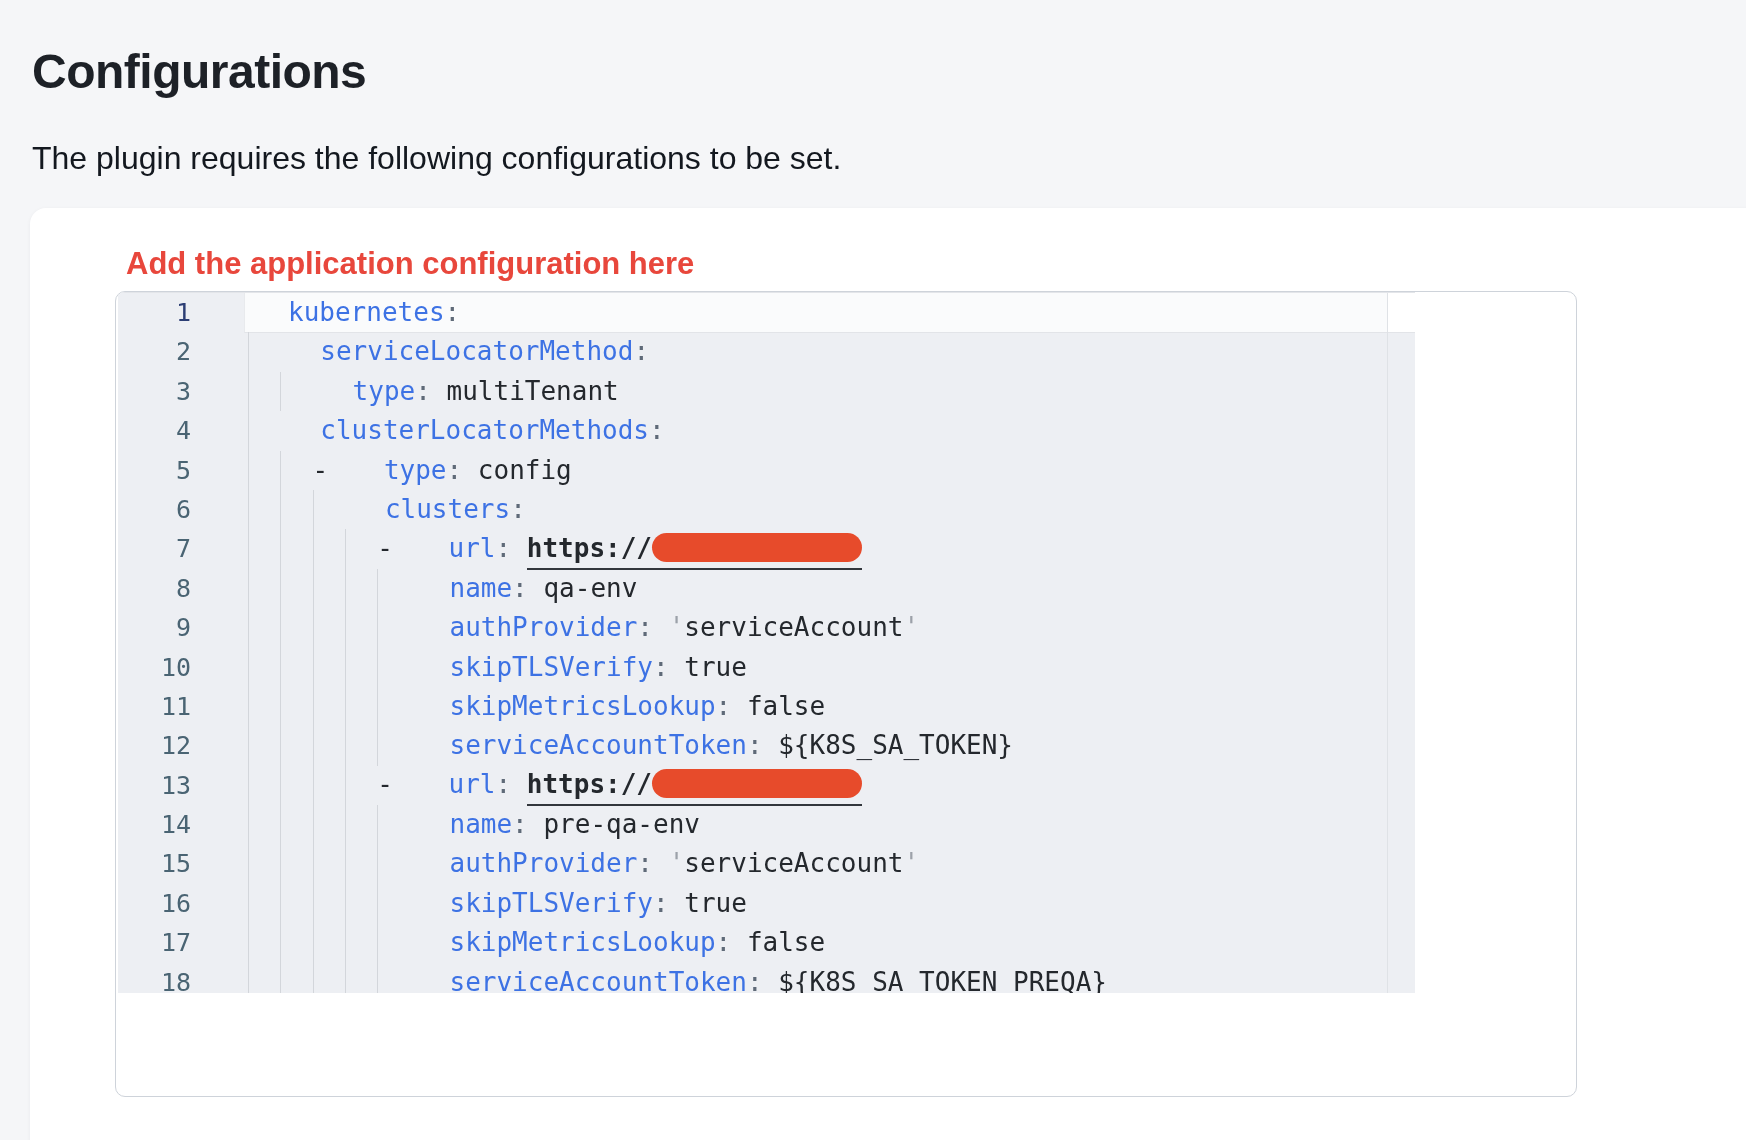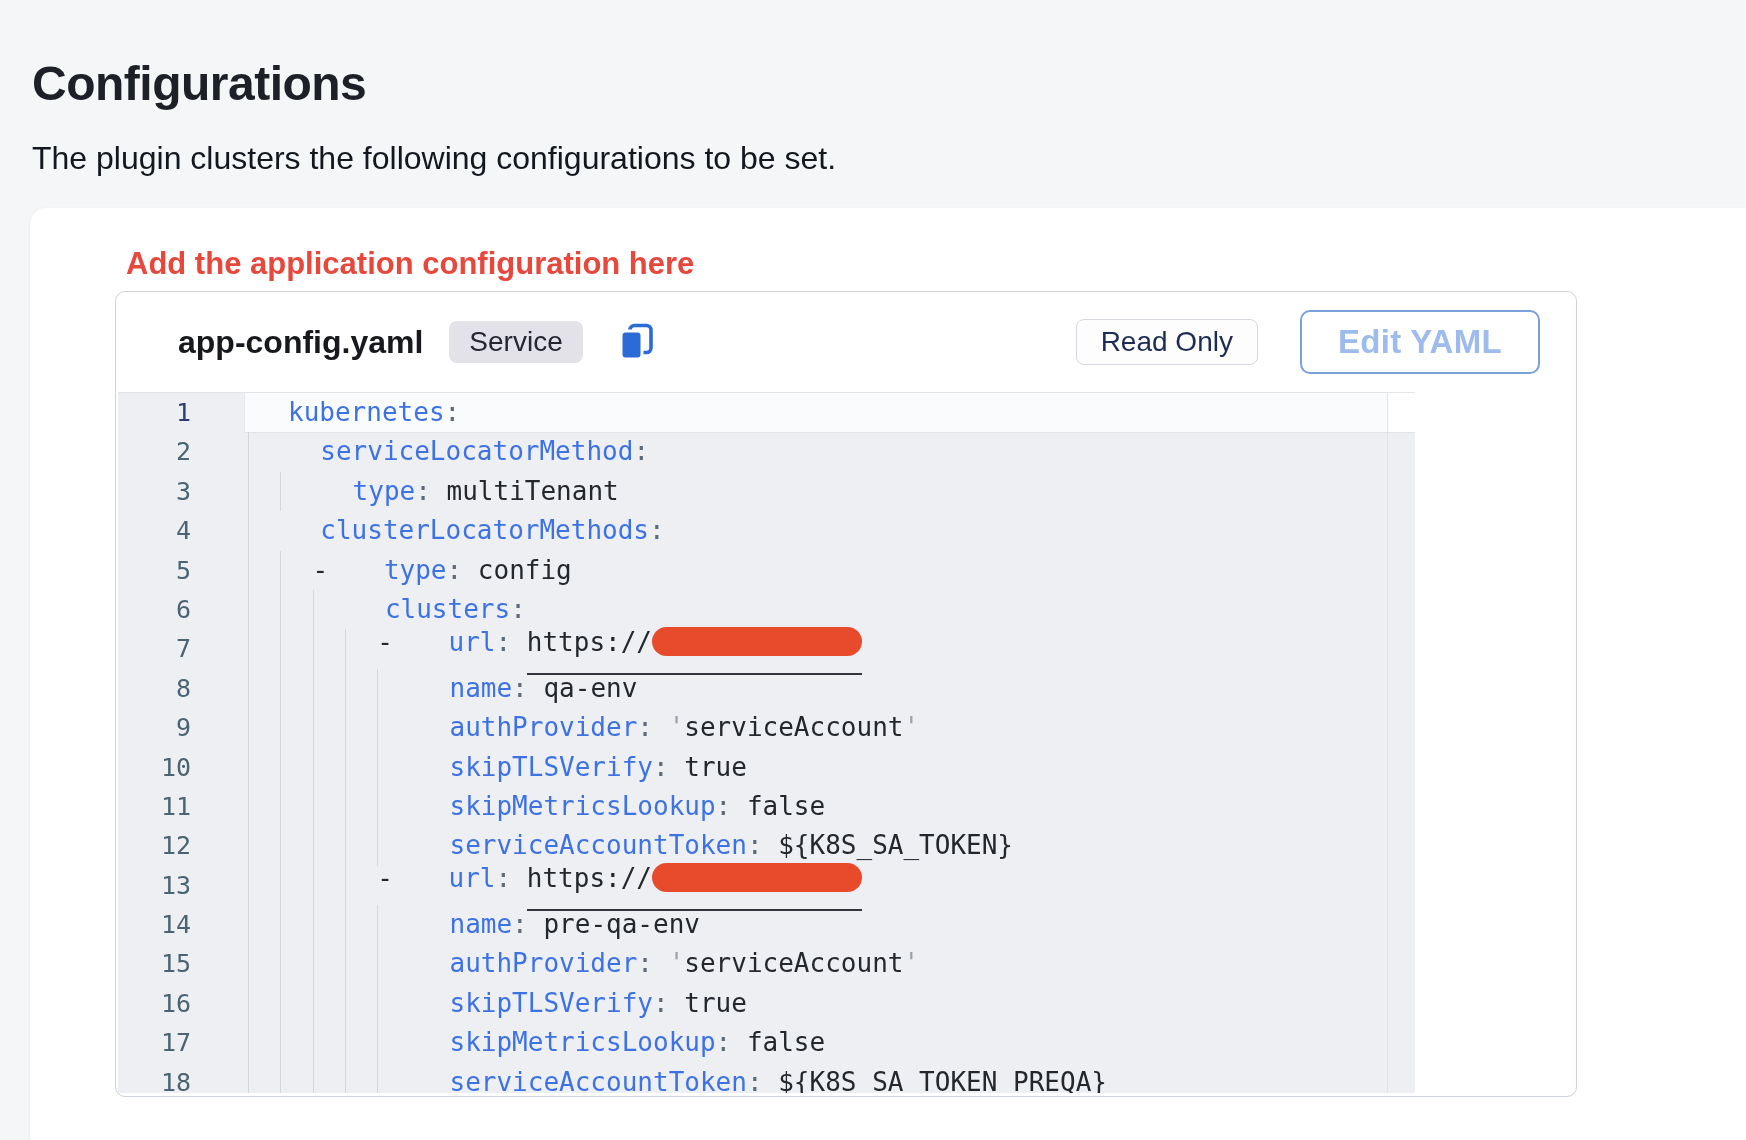--- a/index.html
+++ b/index.html
@@ -3,21 +3,21 @@
 <meta charset="utf-8">
 <style>
   html,body{margin:0;padding:0;}
   body{
     width:1746px;height:1140px;overflow:hidden;position:relative;
     background:#f5f6f8;
     font-family:"Liberation Sans",sans-serif;
     -webkit-font-smoothing:antialiased;
   }
   .page-title{
-    position:absolute;left:32px;top:24px;
+    position:absolute;left:32px;top:12px;
     font-size:48px;font-weight:700;color:#1d2127;letter-spacing:-0.5px;
   }
   .page-subtitle{
     position:absolute;left:32px;top:108px;
     font-size:32px;font-weight:400;color:#13181f;
   }
   .panel{
     position:absolute;left:30px;top:208px;right:-30px;height:1010px;
     background:#ffffff;border-radius:16px;
     box-shadow:0 1px 4px rgba(25,35,50,0.05);
@@ -80,48 +80,36 @@
     width:73px;flex:none;text-align:right;
     font-size:25px;color:#4a6473;
   }
   .row.active .ln{color:#2c3e74;}
   .gap{width:57px;flex:none;align-self:stretch;}
   .guide{width:31.3px;flex:none;align-self:stretch;border-left:1px solid #d3d6db;}
   .txt{color:#24282d;}
   .k{color:#3d72e4;margin-left:40px;}
   .c{color:#5f6a78;}
   .q{color:#9ca1a9;}
-  .urlwrap{border-bottom:2.5px solid #32363c;padding-bottom:16px;display:inline-block;line-height:30px;}
+  .urlwrap{border-bottom:2.5px solid #32363c;padding-bottom:5px;display:inline-block;line-height:30px;font-weight:bold;}
   .pill{
     display:inline-block;width:210px;height:29px;background:#e74b2b;
     border-radius:15px;vertical-align:-5px;
   }
 </style>
 </head>
 <body>
 
 <h1 class="page-title">Configurations</h1>
-<p class="page-subtitle">The plugin clusters the following configurations to be set.</p>
+<p class="page-subtitle">The plugin requires the following configurations to be set.</p>
 
 <div class="panel">
   <div class="red-label">Add the application configuration here</div>
 
   <div class="card">
-    <div class="card-header">
-      <span class="file-name">app-config.yaml</span>
-      <span class="badge">Service</span>
-      <button class="copy-btn" title="">
-        <svg width="40" height="40" viewBox="0 0 40 40">
-          <rect x="13" y="3.5" width="21" height="27" rx="4.5" fill="none" stroke="#2a6bd8" stroke-width="3.6"></rect>
-          <rect x="4" y="9" width="21" height="28" rx="4.5" fill="#2a6bd8" stroke="#ffffff" stroke-width="3"></rect>
-        </svg>
-      </button>
-      <button class="btn-readonly">Read Only</button>
-      <button class="btn-edityaml">Edit YAML</button>
-    </div>
 
     <div class="code-wrap">
       <div class="active-hl"></div>
       <div class="code-lines" id="code-lines"><div class="row active"><span class="ln">1</span><span class="gap"></span><span class="txt"><span class="k">kubernetes</span><span class="c">:</span></span></div><div class="row"><span class="ln">2</span><span class="gap"></span><span class="guide"></span><span class="txt"><span class="k">serviceLocatorMethod</span><span class="c">:</span></span></div><div class="row"><span class="ln">3</span><span class="gap"></span><span class="guide"></span><span class="guide"></span><span class="txt"><span class="k">type</span><span class="c">:</span> multiTenant</span></div><div class="row"><span class="ln">4</span><span class="gap"></span><span class="guide"></span><span class="txt"><span class="k">clusterLocatorMethods</span><span class="c">:</span></span></div><div class="row"><span class="ln">5</span><span class="gap"></span><span class="guide"></span><span class="guide"></span><span class="txt">- <span class="k">type</span><span class="c">:</span> config</span></div><div class="row"><span class="ln">6</span><span class="gap"></span><span class="guide"></span><span class="guide"></span><span class="guide"></span><span class="txt"><span class="k">clusters</span><span class="c">:</span></span></div><div class="row"><span class="ln">7</span><span class="gap"></span><span class="guide"></span><span class="guide"></span><span class="guide"></span><span class="guide"></span><span class="txt">- <span class="k">url</span><span class="c">:</span> <span class="urlwrap">https://<span class="pill"></span></span></span></div><div class="row"><span class="ln">8</span><span class="gap"></span><span class="guide"></span><span class="guide"></span><span class="guide"></span><span class="guide"></span><span class="guide"></span><span class="txt"><span class="k">name</span><span class="c">:</span> qa-env</span></div><div class="row"><span class="ln">9</span><span class="gap"></span><span class="guide"></span><span class="guide"></span><span class="guide"></span><span class="guide"></span><span class="guide"></span><span class="txt"><span class="k">authProvider</span><span class="c">:</span> <span class="q">'</span><span>serviceAccount</span><span class="q">'</span></span></div><div class="row"><span class="ln">10</span><span class="gap"></span><span class="guide"></span><span class="guide"></span><span class="guide"></span><span class="guide"></span><span class="guide"></span><span class="txt"><span class="k">skipTLSVerify</span><span class="c">:</span> true</span></div><div class="row"><span class="ln">11</span><span class="gap"></span><span class="guide"></span><span class="guide"></span><span class="guide"></span><span class="guide"></span><span class="guide"></span><span class="txt"><span class="k">skipMetricsLookup</span><span class="c">:</span> false</span></div><div class="row"><span class="ln">12</span><span class="gap"></span><span class="guide"></span><span class="guide"></span><span class="guide"></span><span class="guide"></span><span class="guide"></span><span class="txt"><span class="k">serviceAccountToken</span><span class="c">:</span> ${K8S_SA_TOKEN}</span></div><div class="row"><span class="ln">13</span><span class="gap"></span><span class="guide"></span><span class="guide"></span><span class="guide"></span><span class="guide"></span><span class="txt">- <span class="k">url</span><span class="c">:</span> <span class="urlwrap">https://<span class="pill"></span></span></span></div><div class="row"><span class="ln">14</span><span class="gap"></span><span class="guide"></span><span class="guide"></span><span class="guide"></span><span class="guide"></span><span class="guide"></span><span class="txt"><span class="k">name</span><span class="c">:</span> pre-qa-env</span></div><div class="row"><span class="ln">15</span><span class="gap"></span><span class="guide"></span><span class="guide"></span><span class="guide"></span><span class="guide"></span><span class="guide"></span><span class="txt"><span class="k">authProvider</span><span class="c">:</span> <span class="q">'</span><span>serviceAccount</span><span class="q">'</span></span></div><div class="row"><span class="ln">16</span><span class="gap"></span><span class="guide"></span><span class="guide"></span><span class="guide"></span><span class="guide"></span><span class="guide"></span><span class="txt"><span class="k">skipTLSVerify</span><span class="c">:</span> true</span></div><div class="row"><span class="ln">17</span><span class="gap"></span><span class="guide"></span><span class="guide"></span><span class="guide"></span><span class="guide"></span><span class="guide"></span><span class="txt"><span class="k">skipMetricsLookup</span><span class="c">:</span> false</span></div><div class="row"><span class="ln">18</span><span class="gap"></span><span class="guide"></span><span class="guide"></span><span class="guide"></span><span class="guide"></span><span class="guide"></span><span class="txt"><span class="k">serviceAccountToken</span><span class="c">:</span> ${K8S_SA_TOKEN_PREQA}</span></div></div>
       <div class="scroll-track">
         <div class="scroll-thumb"></div>
       </div>
     </div>
   </div>
 </div>

